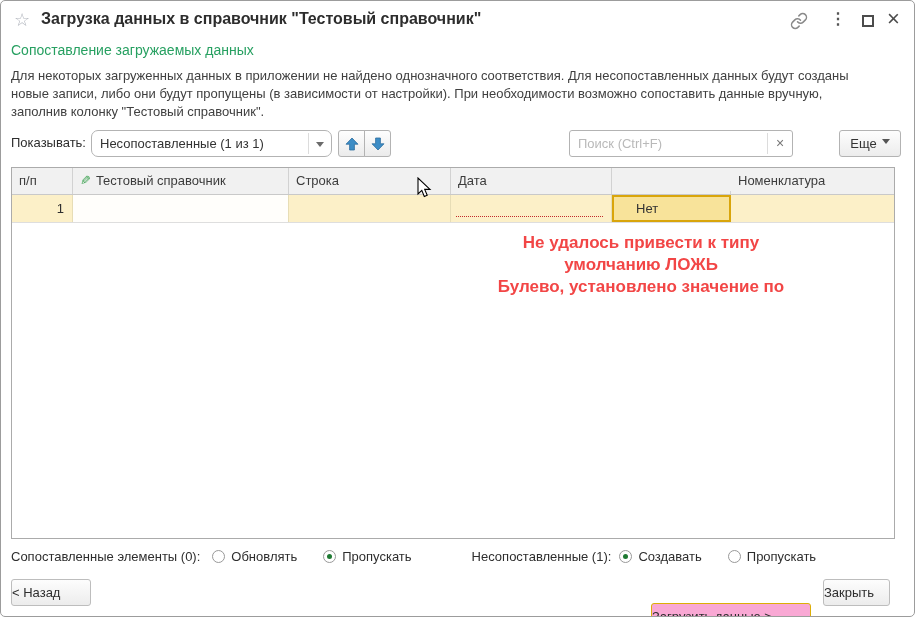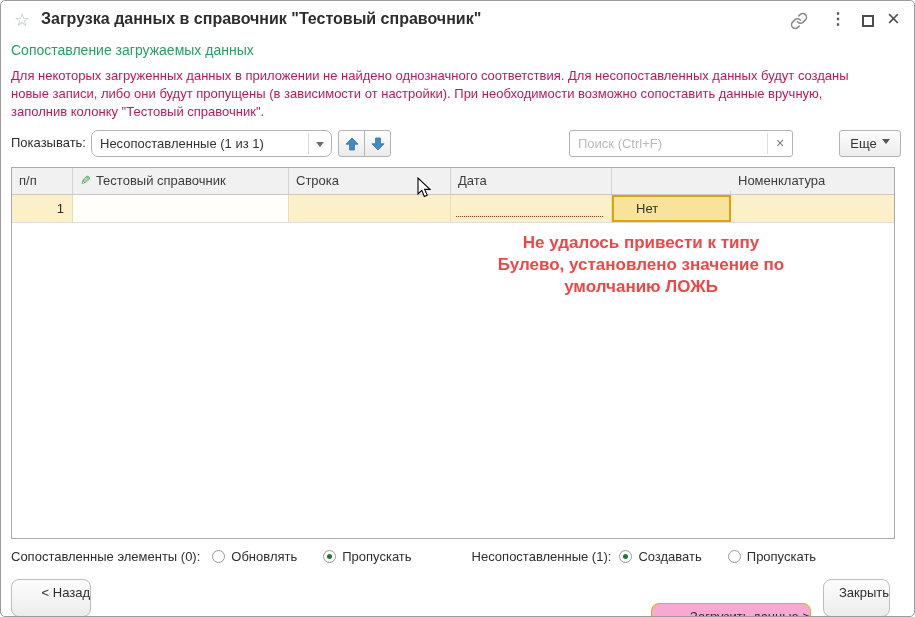--- a/index.html
+++ b/index.html
@@ -12,21 +12,21 @@
   
   .star{position:absolute;left:13px;top:9px;font-size:18px;color:#b2b6be;line-height:20px;}
   .title{position:absolute;left:40px;top:9px;font-size:16px;font-weight:bold;color:#2d2d2d;white-space:nowrap;}
   .win-icon{position:absolute;top:11px;cursor:default;color:#5a5a5a;}
   .icon-link{left:789px;top:11px;}
   .icon-kebab{left:829px;top:8px;font-size:16px;font-weight:bold;color:#555;letter-spacing:0;}
   .icon-max{left:861px;top:14px;width:12px;height:12px;border:2px solid #4c4c4c;}
   .icon-close{left:886px;top:5px;font-size:22px;color:#4c4c4c;}
   
   .heading{position:absolute;left:10px;top:41px;font-size:14px;color:#27a061;text-align:right;}
-  .desc{position:absolute;left:10px;top:66px;width:858px;font-size:13px;line-height:18px;color:#be185d;}
+  .desc{position:absolute;left:10px;top:66px;width:858px;font-size:13px;line-height:18px;color:#404040;}
   
   .lbl-show{position:absolute;left:10px;top:134px;font-size:13px;}
   .combobox{position:absolute;left:90px;top:129px;width:241px;height:27px;border:1px solid #b3b3b3;border-radius:7px;background:#fff;}
   .combobox .val{position:absolute;left:8px;top:0;line-height:25px;font-size:13px;color:#333;white-space:nowrap;}
   .combo-arrow{position:absolute;right:0;top:2px;bottom:2px;width:23px;border-left:1px solid #dcdcdc;}
   .tri-down{position:absolute;left:50%;top:50%;margin:-2px 0 0 -4px;width:0;height:0;border:4px solid transparent;border-top:5px solid #6b6b6b;}
   .updown{position:absolute;left:337px;top:129px;display:flex;}
   .ud-btn{width:27px;height:27px;border:1px solid #b3b3b3;background:linear-gradient(#fefefe,#ebebeb);display:flex;align-items:center;justify-content:center;}
   .ud-btn:first-child{border-radius:3px 0 0 3px;}
   .ud-btn:last-child{border-radius:0 3px 3px 0;margin-left:-1px;}
@@ -59,21 +59,21 @@
   }
   
   .cursor{position:absolute;left:416px;top:176px;}
   
   .footer-row{position:absolute;left:10px;top:548px;display:flex;align-items:center;font-size:13px;color:#2e2e2e;white-space:nowrap;}
   .radio-opt{display:flex;align-items:center;}
   .radio{width:13px;height:13px;border:1px solid #999;border-radius:50%;background:#fff;display:inline-block;margin-right:6px;position:relative;flex:none;}
   .radio.checked::after{content:"";position:absolute;left:3px;top:3px;width:5px;height:5px;border-radius:50%;background:#1f7a33;}
   .gap8{width:8px;}.gap26{width:26px;}.gap60{width:60px;}.gap12{width:12px;}
   
-  .btn{position:absolute;height:38px;border:1px solid #bdbdbd;border-radius:8px;background:linear-gradient(#fdfdfd,#ececec);font-size:13px;color:#2e2e2e;text-align:right;line-height:25px;}
+  .btn{position:absolute;height:27px;border:1px solid #bdbdbd;border-radius:3px;background:linear-gradient(#fdfdfd,#ececec);font-size:13px;color:#2e2e2e;text-align:left;line-height:25px;}
   .btn-back{left:10px;top:578px;width:80px;}
   .btn-load{left:650px;top:577px;width:160px;background:#f9a8d4;border:1px solid #dcae06;font-weight:normal;color:#2b2b2b;margin-top:25px;}
   .btn-close{left:822px;top:578px;width:67px;}
 </style>
 </head>
 <body>
 
 <div class="window">
 
   <span class="star">☆</span>
@@ -132,22 +132,22 @@
       <div class="td" style="width:161px;">
           <span class="dotted"></span>
         </div>
       <div class="td td-bool" style="width:119px;">Нет</div>
       <div class="td"></div>
     </div>
   </div>
 
   <div class="annotation">
     <div>Не удалось привести к типу</div>
+    <div>умолчанию ЛОЖЬ</div>
     <div>Булево, установлено значение по</div>
-    <div>умолчанию ЛОЖЬ</div>
   </div>
 
   <svg class="cursor" width="16" height="22" viewBox="0 0 16 22">
     <path d="M1 1 L1 17 L4.8 13.4 L7.3 19.5 L10.2 18.3 L7.7 12.4 L13 12.4 Z" fill="#fff" stroke="#000" stroke-width="1.1"></path>
   </svg>
 
   <div class="footer-row">
     <span>Сопоставленные элементы (0):</span>
     <span class="gap12"></span>
     <span class="radio-opt">

